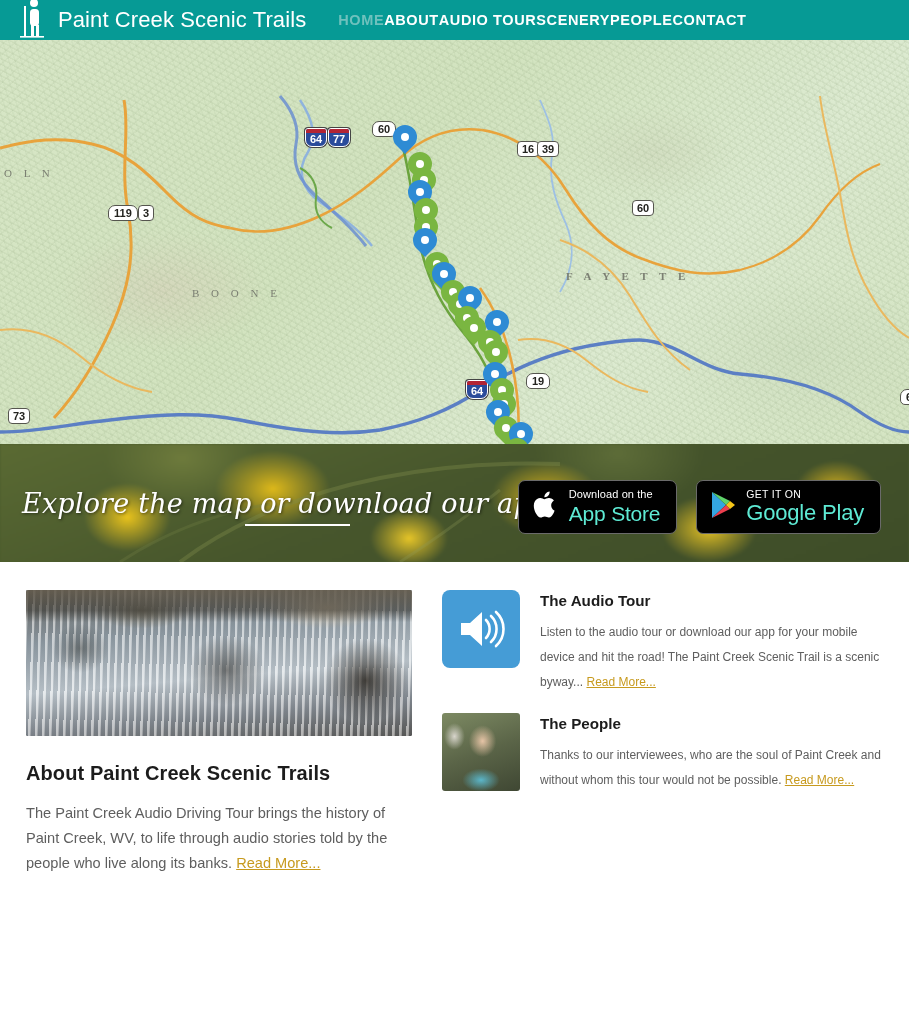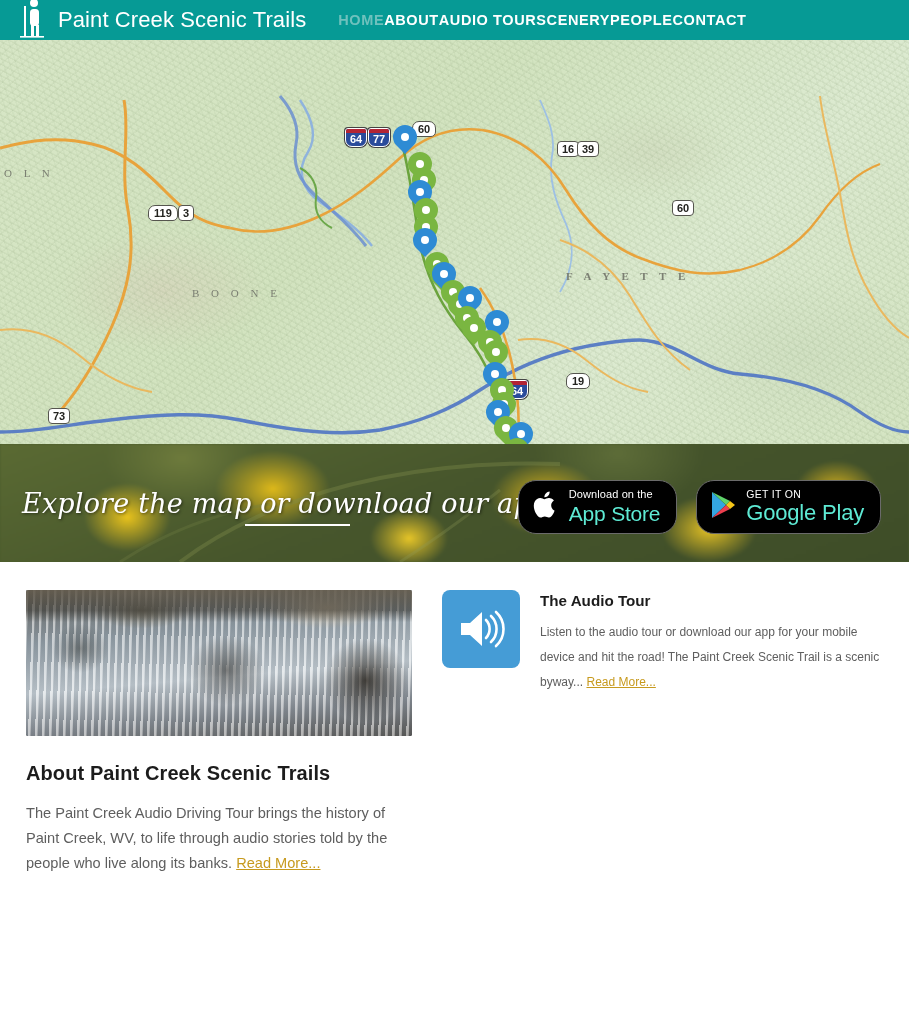--- a/index.html
+++ b/index.html
@@ -80,21 +80,20 @@
     background: #ffffff;
     border: 1.4px solid #55554e;
     border-radius: 4px;
     font-size: 11px;
     font-weight: bold;
     color: #23231f;
     padding: 1px 4px;
     line-height: 12px;
     font-family: "Liberation Sans", sans-serif;
     white-space: nowrap;
-    margin-left: 40px;
   }
   .shield.us { border-radius: 7px 7px 5px 5px; padding: 1px 5px; }
   .shield.interstate {
     background: #2a4b9b; color: #ffffff;
     border: 1.4px solid #ffffff;
     border-radius: 3px 3px 7px 7px;
     box-shadow: 0 0 0 1px #444;
     padding: 4px 4px 1px 4px;
   }
   .shield.interstate::before {
@@ -173,21 +172,21 @@
     background: #ffffff;
   }
   .store-badges {
     position: absolute;
     right: 28px; top: 36px;
     display: flex; gap: 19px;
     align-items: center;
   }
   .badge {
     background: #000000;
-    border-radius: 18px;
+    border-radius: 7px;
     border: 1px solid #6a6a6a;
     display: flex; align-items: center;
     gap: 9px;
     padding: 6px 16px 7px 13px;
     cursor: pointer;
     height: 54px;
   }
   .badge-text { display: flex; flex-direction: column; line-height: 1; }
   .badge-top {
     color: #ffffff; font-size: 11px; letter-spacing: .1px; margin-bottom: 3px;
@@ -547,15 +546,26 @@
       </div>
       <div class="feature-body">
         <div class="feature-title">The Audio Tour</div>
         <div class="feature-text">
           <span>Listen to the audio tour or download our app for your mobile device and hit the road! The Paint Creek Scenic Trail is a scenic byway... </span><span class="readmore">Read More...</span>
         </div>
       </div>
     </div>
 
 
+    <div class="feature">
+      <div class="feature-thumb">
+        <div class="thumb-portrait"></div>
+      </div>
+      <div class="feature-body">
+        <div class="feature-title">The People</div>
+        <div class="feature-text">
+          <span>Thanks to our interviewees, who are the soul of Paint Creek and without whom this tour would not be possible. </span><span class="readmore">Read More...</span>
+        </div>
+      </div>
+    </div>
 
   </div>
 </div>
 
 </body></html>

